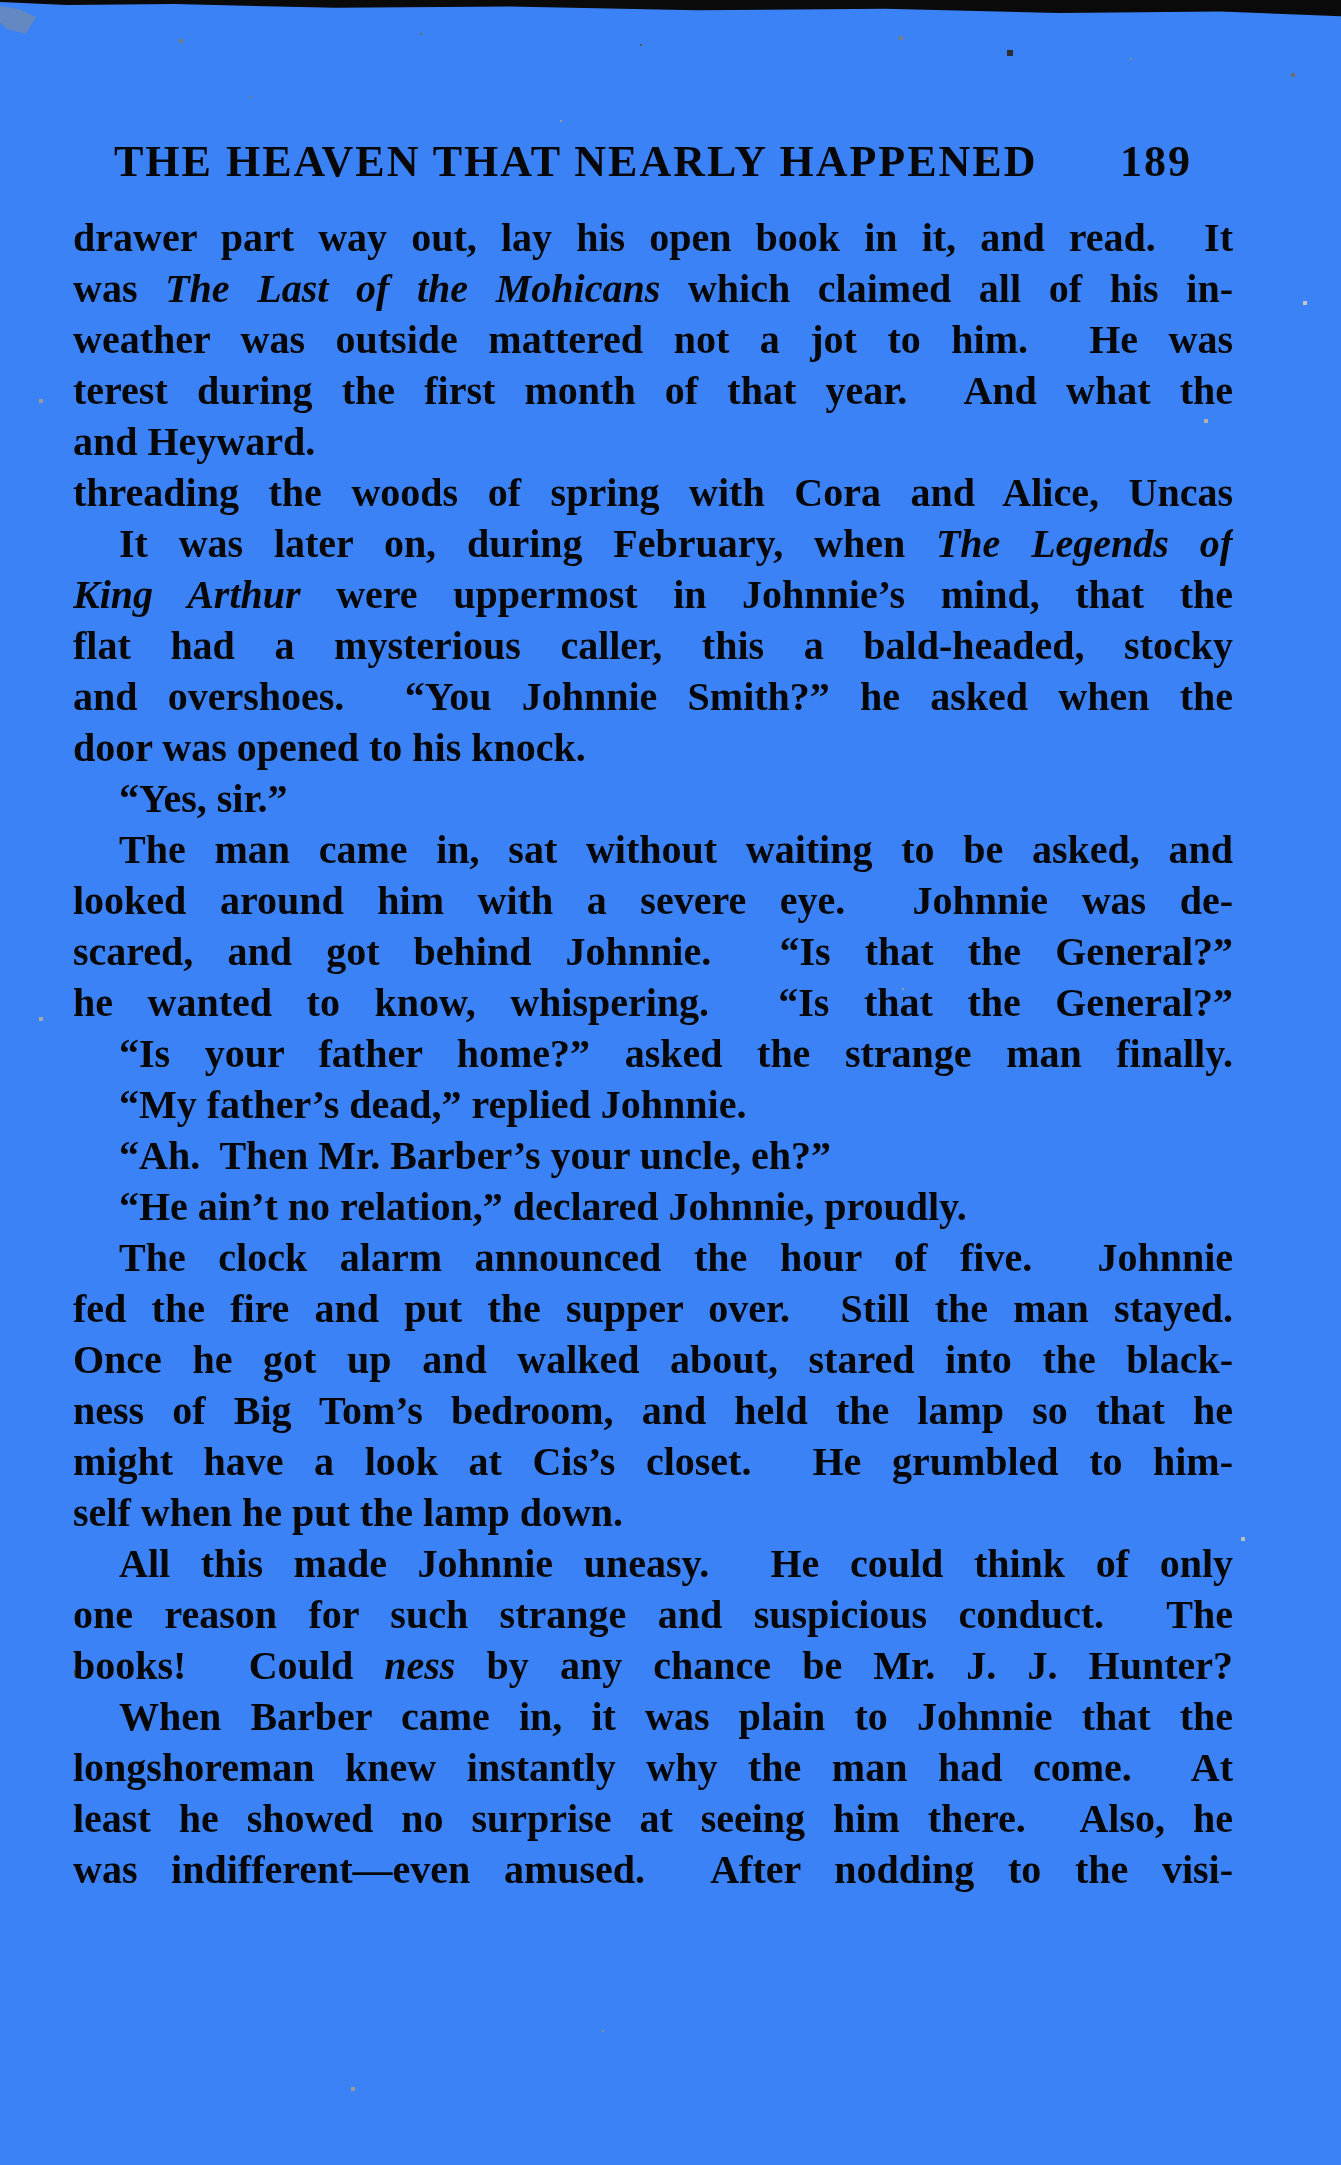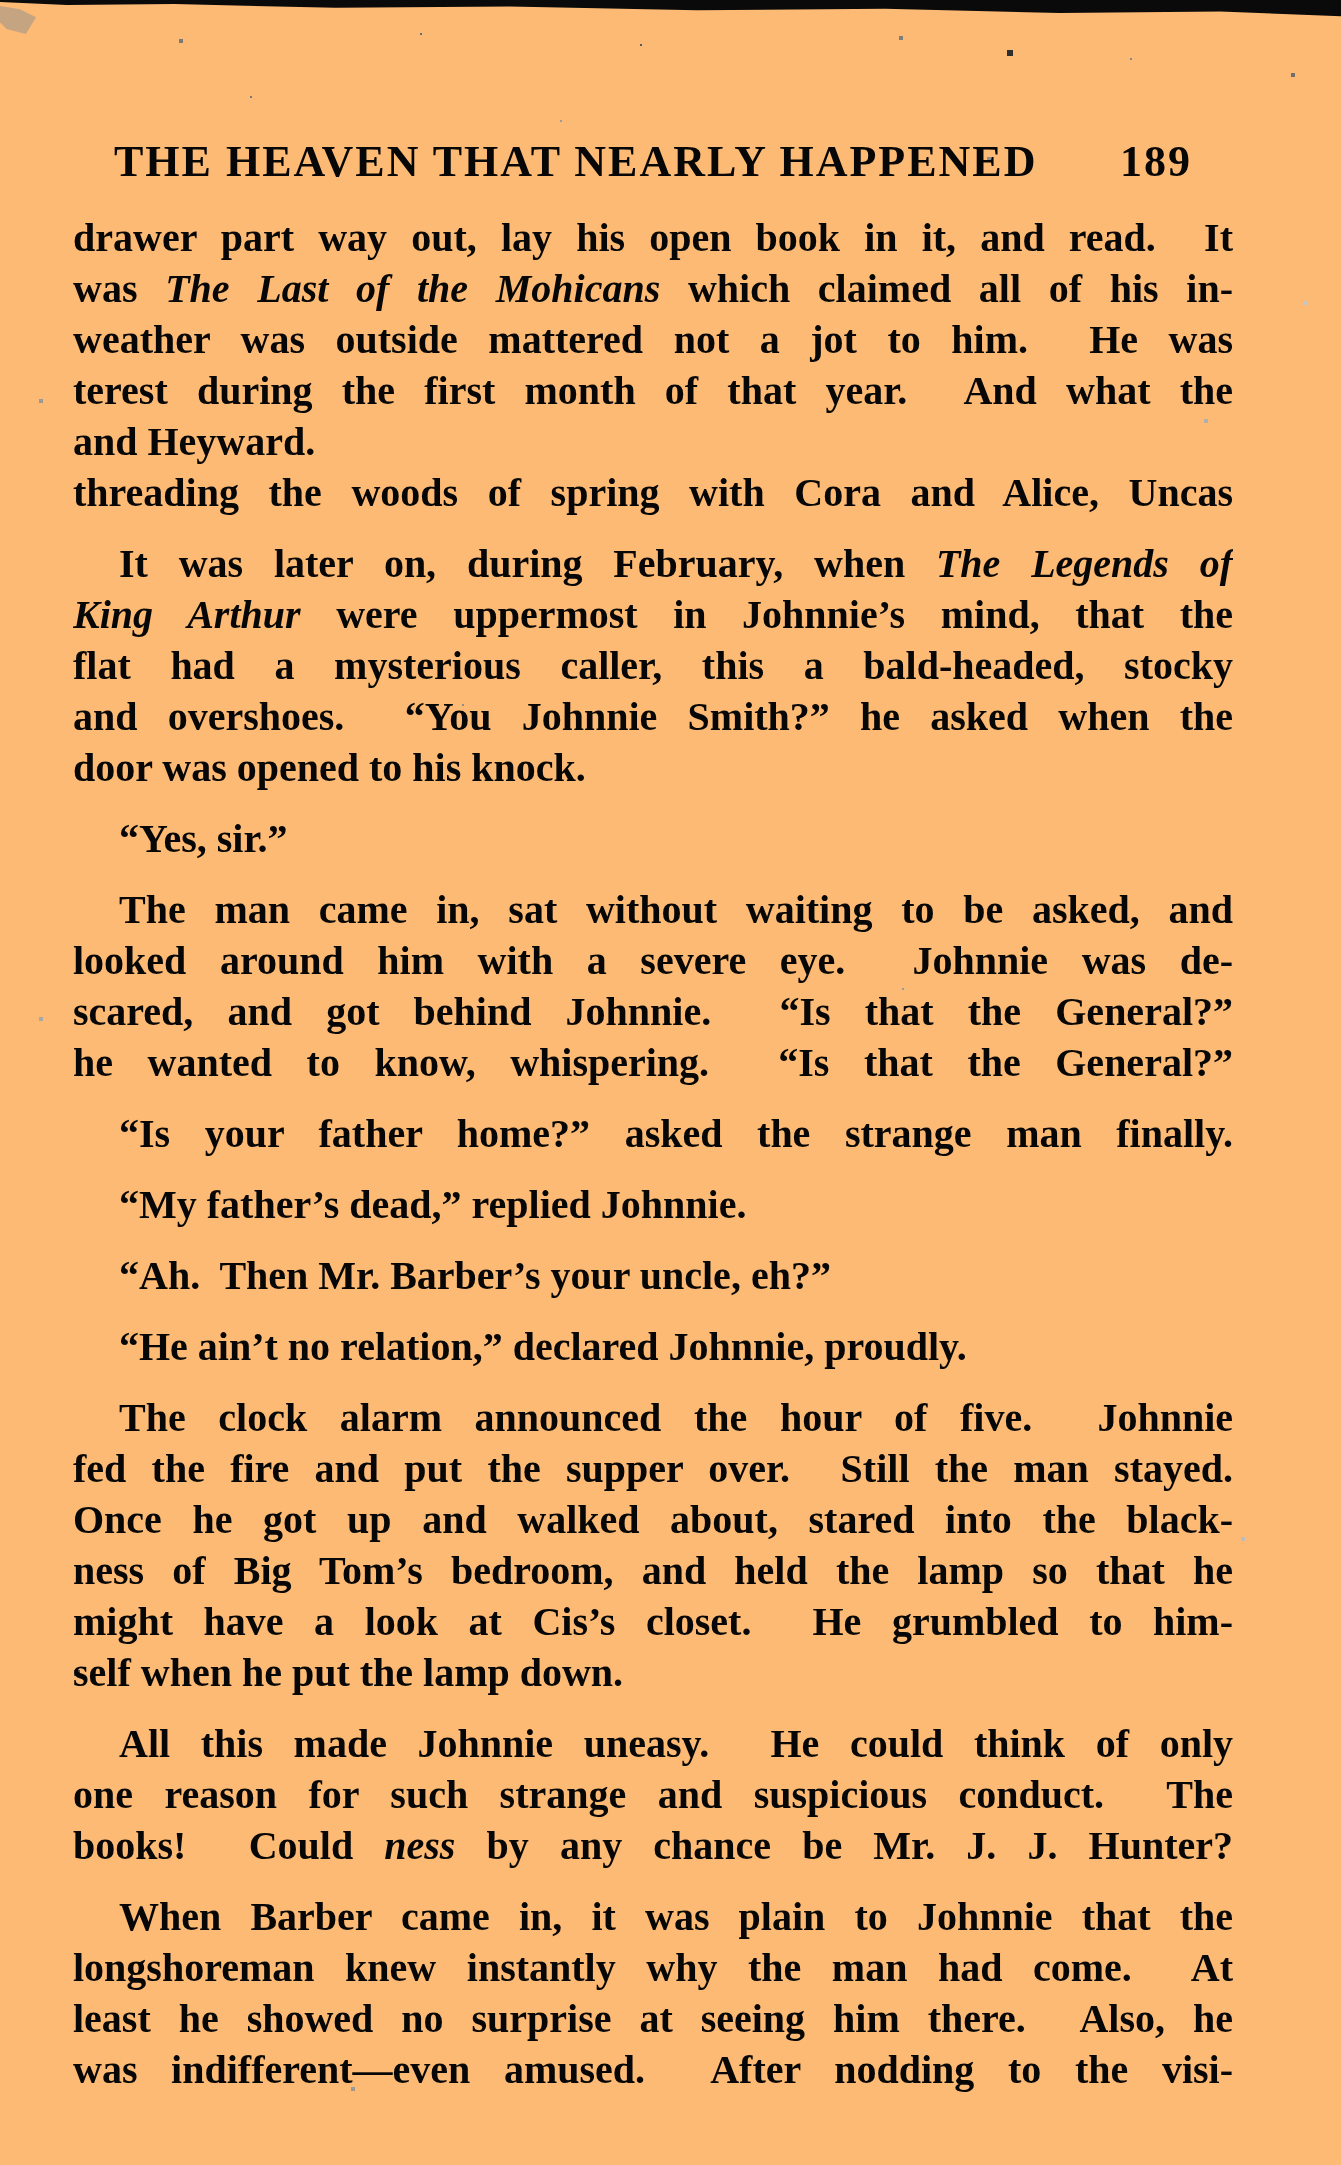--- a/index.html
+++ b/index.html
@@ -1,20 +1,20 @@
 <!DOCTYPE html>
 <html><head>
 <meta charset="utf-8">
 <style>
   html, body { margin: 0; padding: 0; background: #ffffff; }
   .page {
     position: relative;
     width: 1341px;
     height: 2165px;
-    background: #fdba74;
+    background: #3b82f6;
     overflow: hidden;
     font-family: "Liberation Serif", "DejaVu Serif", serif;
     color: #070707;
   }
   
   .scan-bar {
     position: absolute; top: 0; left: 0; width: 1341px; height: 17px;
     background: #0a0a0a;
     clip-path: polygon(0% 0%, 100% 0%, 100% 95%, 91% 68%, 79% 76%, 66% 52%,
                        52% 60%, 38% 38%, 25% 46%, 13% 24%, 5% 30%, 0% 12%);
@@ -43,21 +43,21 @@
     font-size: 44px; font-weight: 700; letter-spacing: 2px; line-height: 48px;
     white-space: nowrap;
   }
   
   .text-block {
     position: absolute; left: 73px; top: 212px; width: 1160px;
     font-size: 40px; font-weight: 700; font-family: Liberation Serif, serif;
   }
   .line { height: 51px; line-height: 51px; text-align: left; overflow: hidden; }
   .line.just { text-align: justify; text-align-last: justify; }
-  .line.indent { text-indent: 46px; margin-top: 20px; }
+  .line.indent { text-indent: 46px; }
   .it { font-style: italic; }
 </style>
 </head>
 <body>
 
 <div class="page">
   <div class="scan-bar"></div>
   <div class="corner-smudge"></div>
   <div class="scan-speckles"></div>
 

